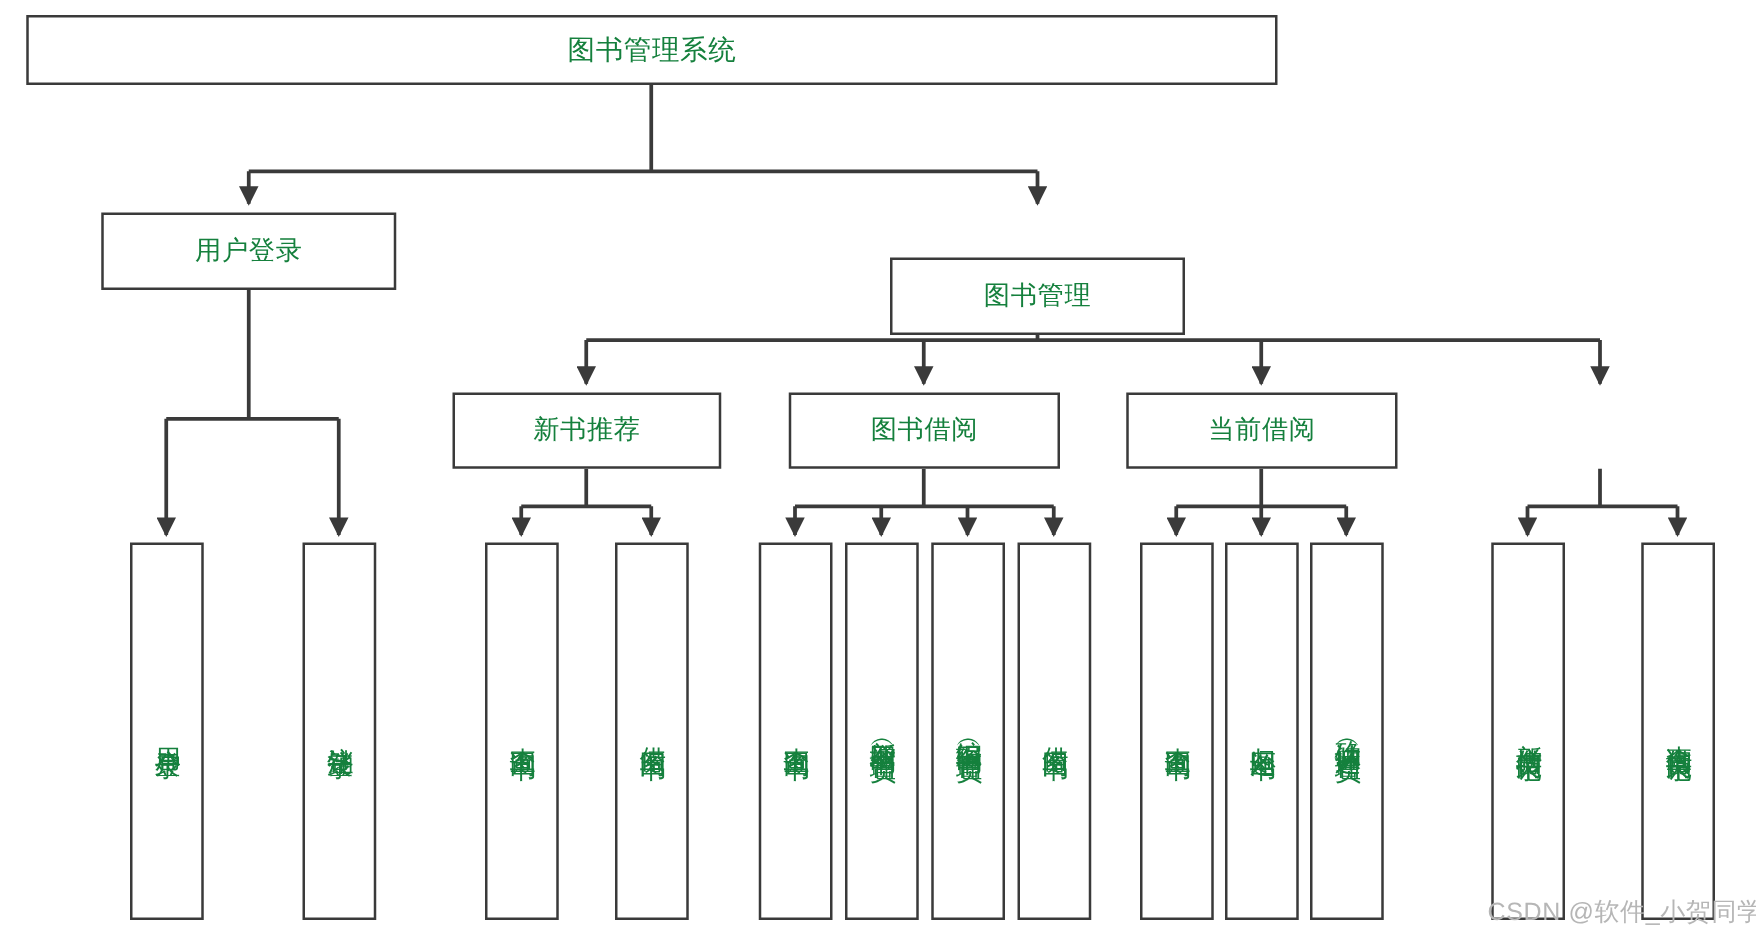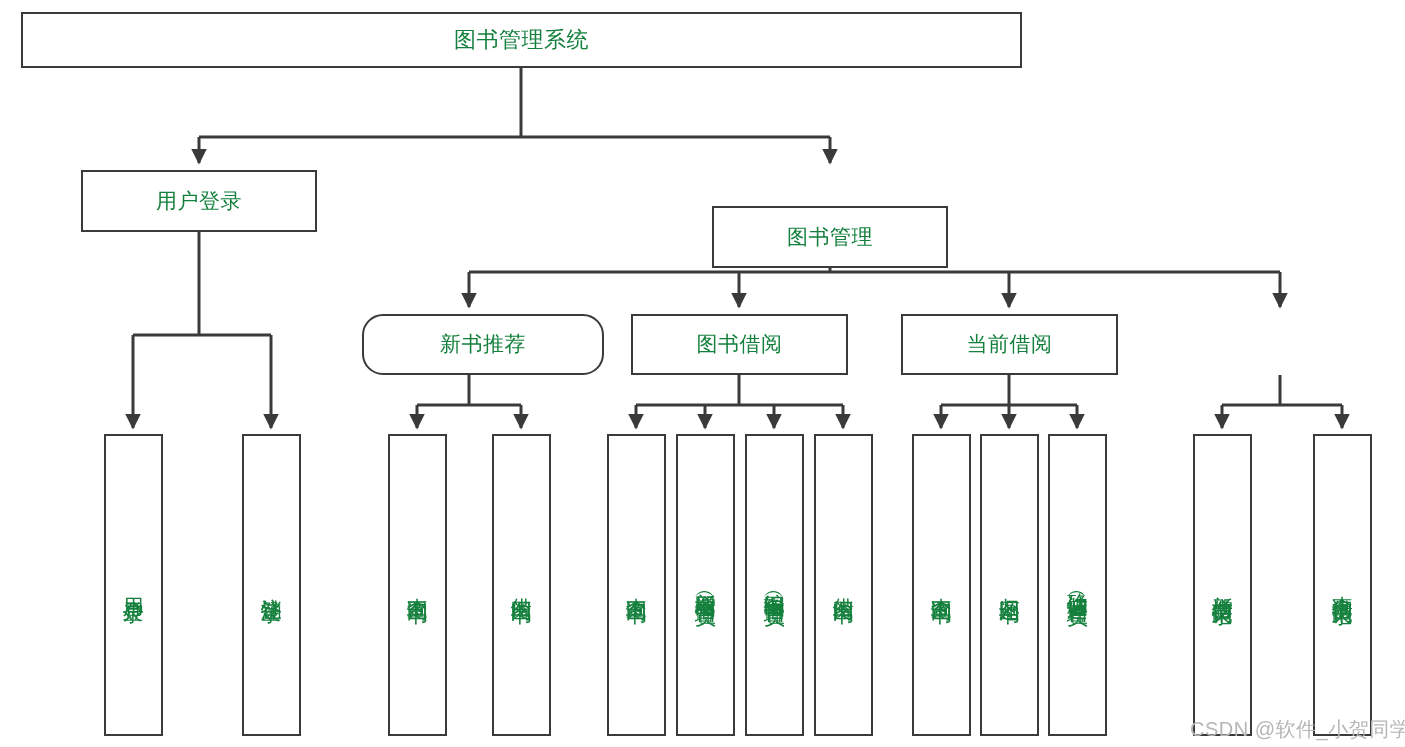--- a/index.html
+++ b/index.html
@@ -129,21 +129,21 @@
     <span class="label">图书管理系统</span>
   </div>
 
   <div class="node horiz" style="left:81px; top:170px; width:236px; height:62px;">
     <span class="label">用户登录</span>
   </div>
   <div class="node horiz" style="left:712px; top:170px; width:236px; height:62px;margin-top:36px;">
     <span class="label">图书管理</span>
   </div>
 
-  <div class="node horiz" style="left:362px; top:314px; width:242px; height:61px;border-radius:21px;">
+  <div class="node horiz" style="left:362px; top:314px; width:215px; height:61px;">
     <span class="label">新书推荐</span>
   </div>
   <div class="node horiz" style="left:631px; top:314px; width:217px; height:61px;">
     <span class="label">图书借阅</span>
   </div>
   <div class="node horiz" style="left:901px; top:314px; width:217px; height:61px;">
     <span class="label">当前借阅</span>
   </div>
 
   <div class="node vert" style="left:104px; top:434px; width:59px; height:302px;">

